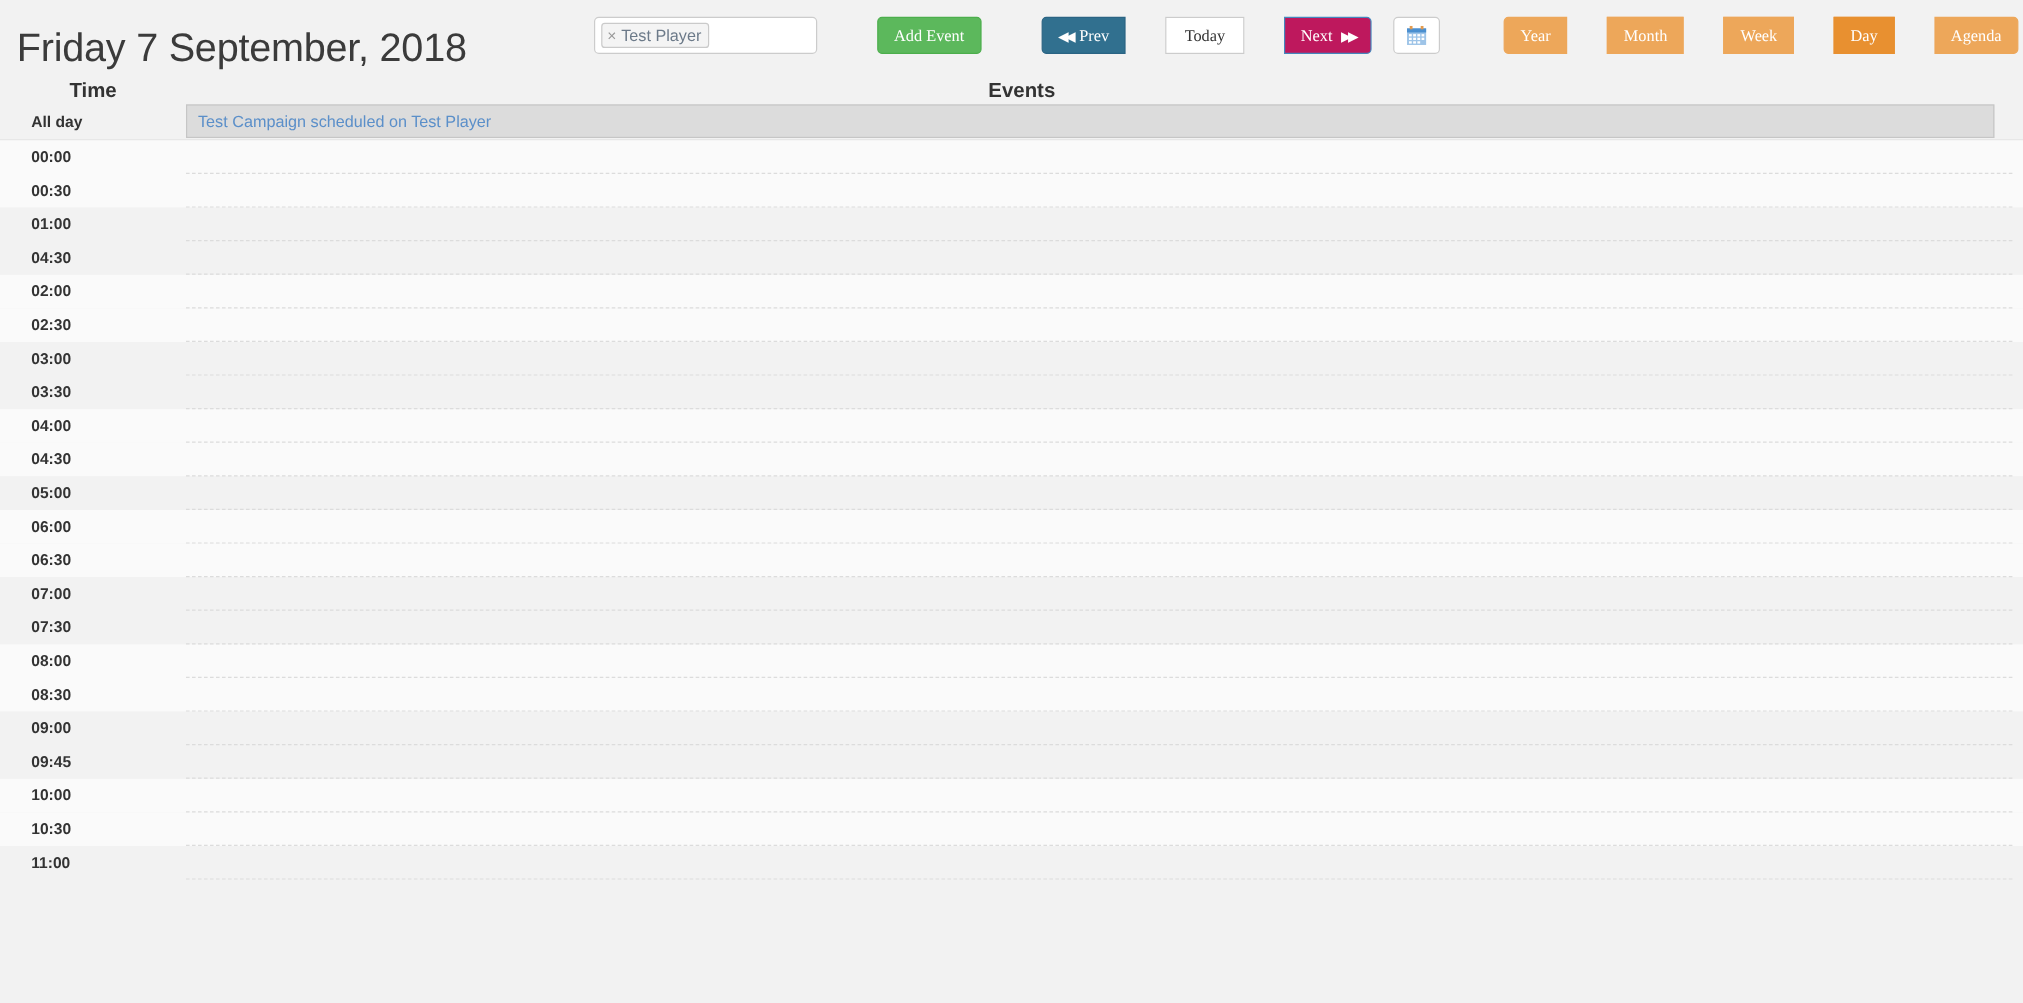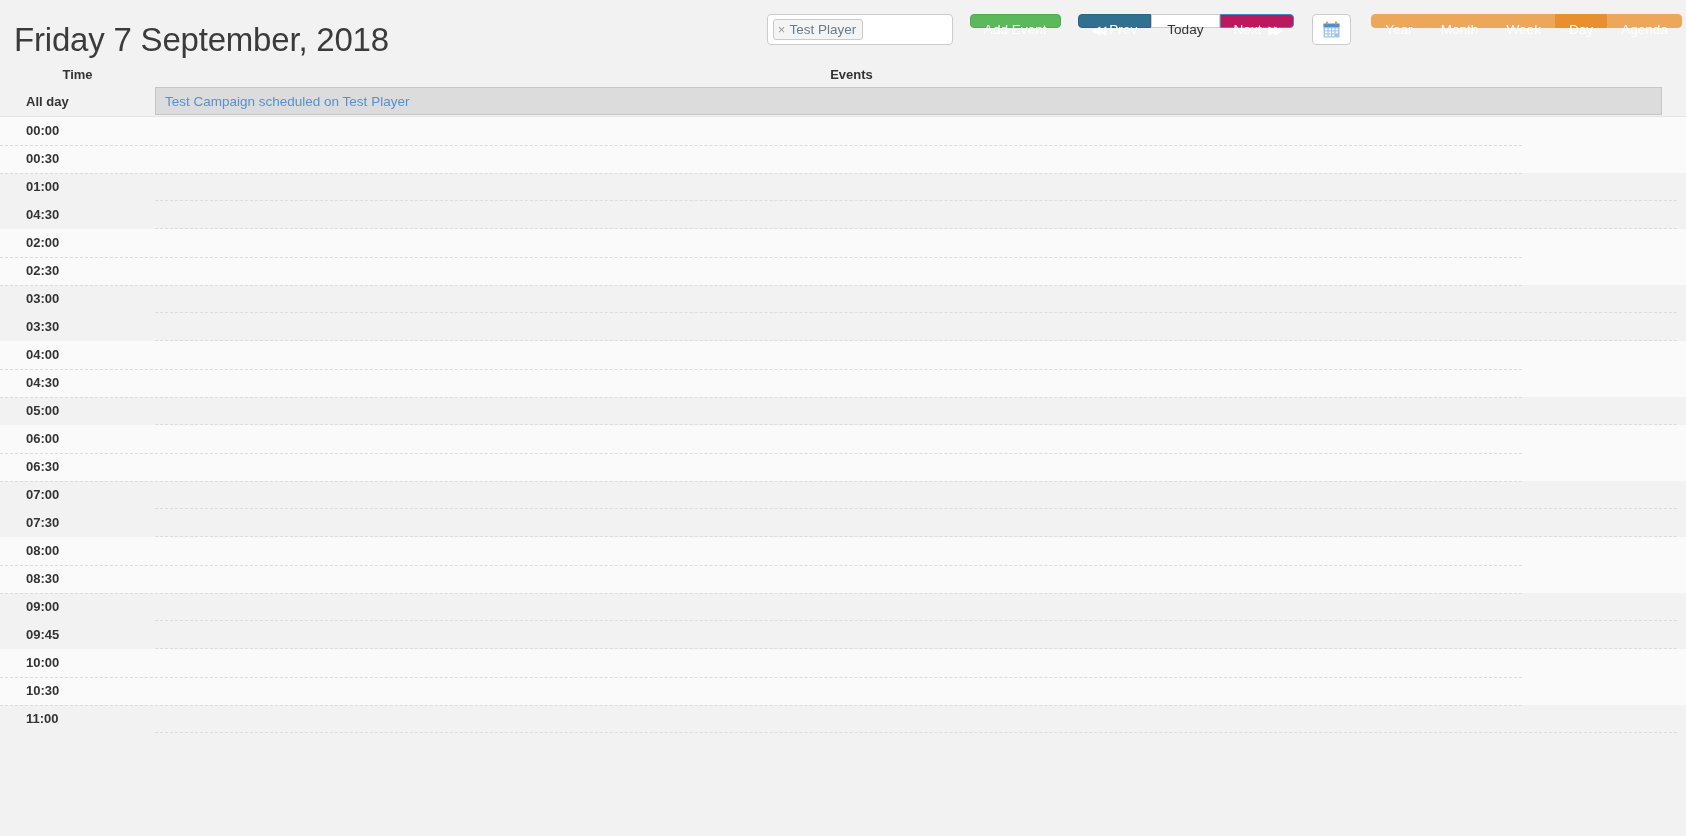--- a/index.html
+++ b/index.html
@@ -63,30 +63,31 @@
     white-space: nowrap;
   }
   .tag-x {
     color: #999;
     font-size: 13px;
     margin-right: 4px;
     line-height: 1;
   }
 
   .btn {
-    height: 14px;
+    height: 31px;
     border: 1px solid transparent;
     border-radius: 4px;
     font-size: 13.6px;
-    font-family: Liberation Sans, sans-serif;
+    font-family: Liberation Serif, serif;
     line-height: 29px;
     padding: 0 13px;
     cursor: pointer;
     white-space: nowrap;
     color: #fff;
+    margin-left: 33px;
   }
   .btn-add {
     background: #5cb85c;
     border-color: #4cae4c;
     margin-right: 17px;
   }
 
   
   .nav-group { display: flex; margin-right: 18px; justify-content: space-between; }
   .nav-group .btn { border-radius: 0; }
@@ -123,22 +124,22 @@
   }
   .view-group .btn:first-child { border-radius: 4px 0 0 4px; }
   .view-group .btn:last-child  { border-radius: 0 4px 4px 0; }
   .view-group .btn.active { background: #e89030; border-color: #e89030; }
 
   
   .calendar { position: relative; }
   .col-head {
     display: flex;
     height: 24px;
-    align-items: center;
-    font-size: 13px;
+    align-items: flex-end;
+    font-size: 17px;
     font-weight: bold;
     color: #333;
   }
   .col-head .time-head { width: 155px; text-align: center; }
   .col-head .events-head { width: 1393px; text-align: center; }
 
   .allday-row {
     display: flex;
     height: 30px;
     align-items: center;
@@ -175,21 +176,21 @@
     padding-left: 26px;
     font-size: 13px;
     font-weight: bold;
     color: #333;
     line-height: 28px;
   }
   .slot .t-cell {
     width: 1522px;
     border-bottom: 1px dashed #dcdcdc;
   }
-  .slot.band-light { background: #fafafa; flex-direction: column; }
+  .slot.band-light { background: #fafafa; }
   .slot.band-dark  { background: #f2f2f2; }
   .slot.band-dark .t-cell { border-bottom-color: #dcdcdc; }
 </style>
 </head>
 <body>
 
 <div class="toolbar">
 
   <div class="page-title">Friday 7 September, 2018</div>
 

